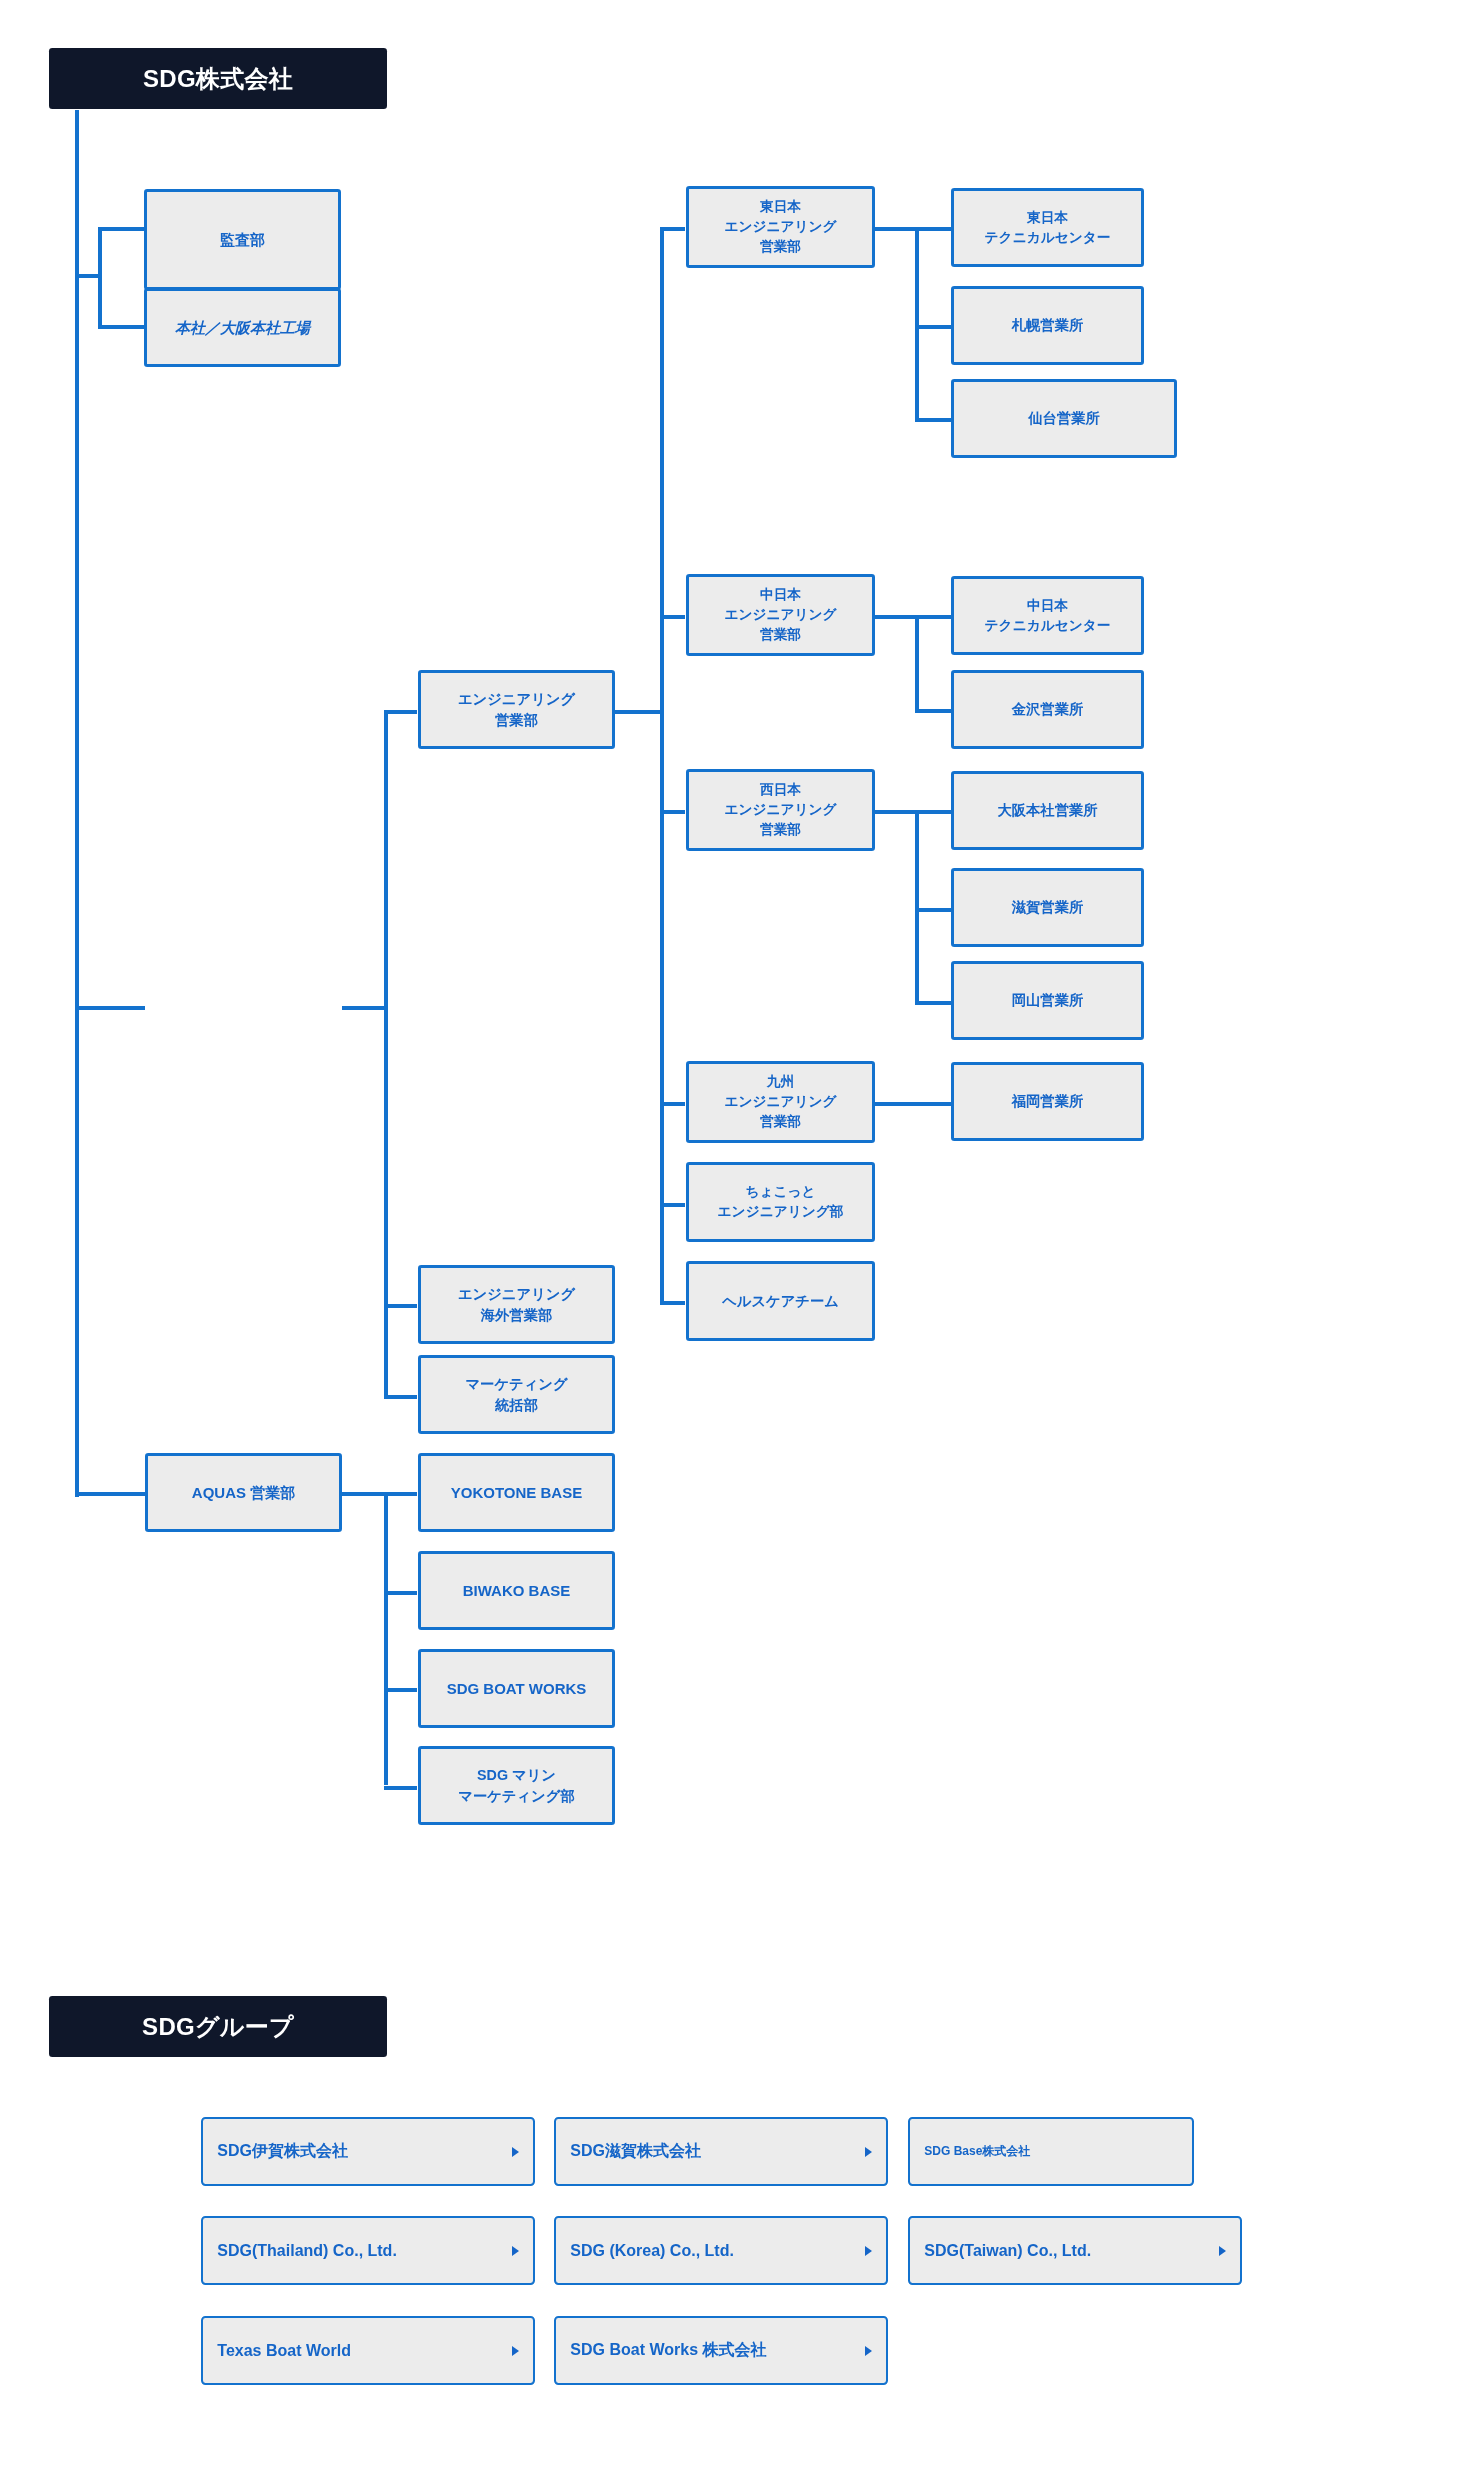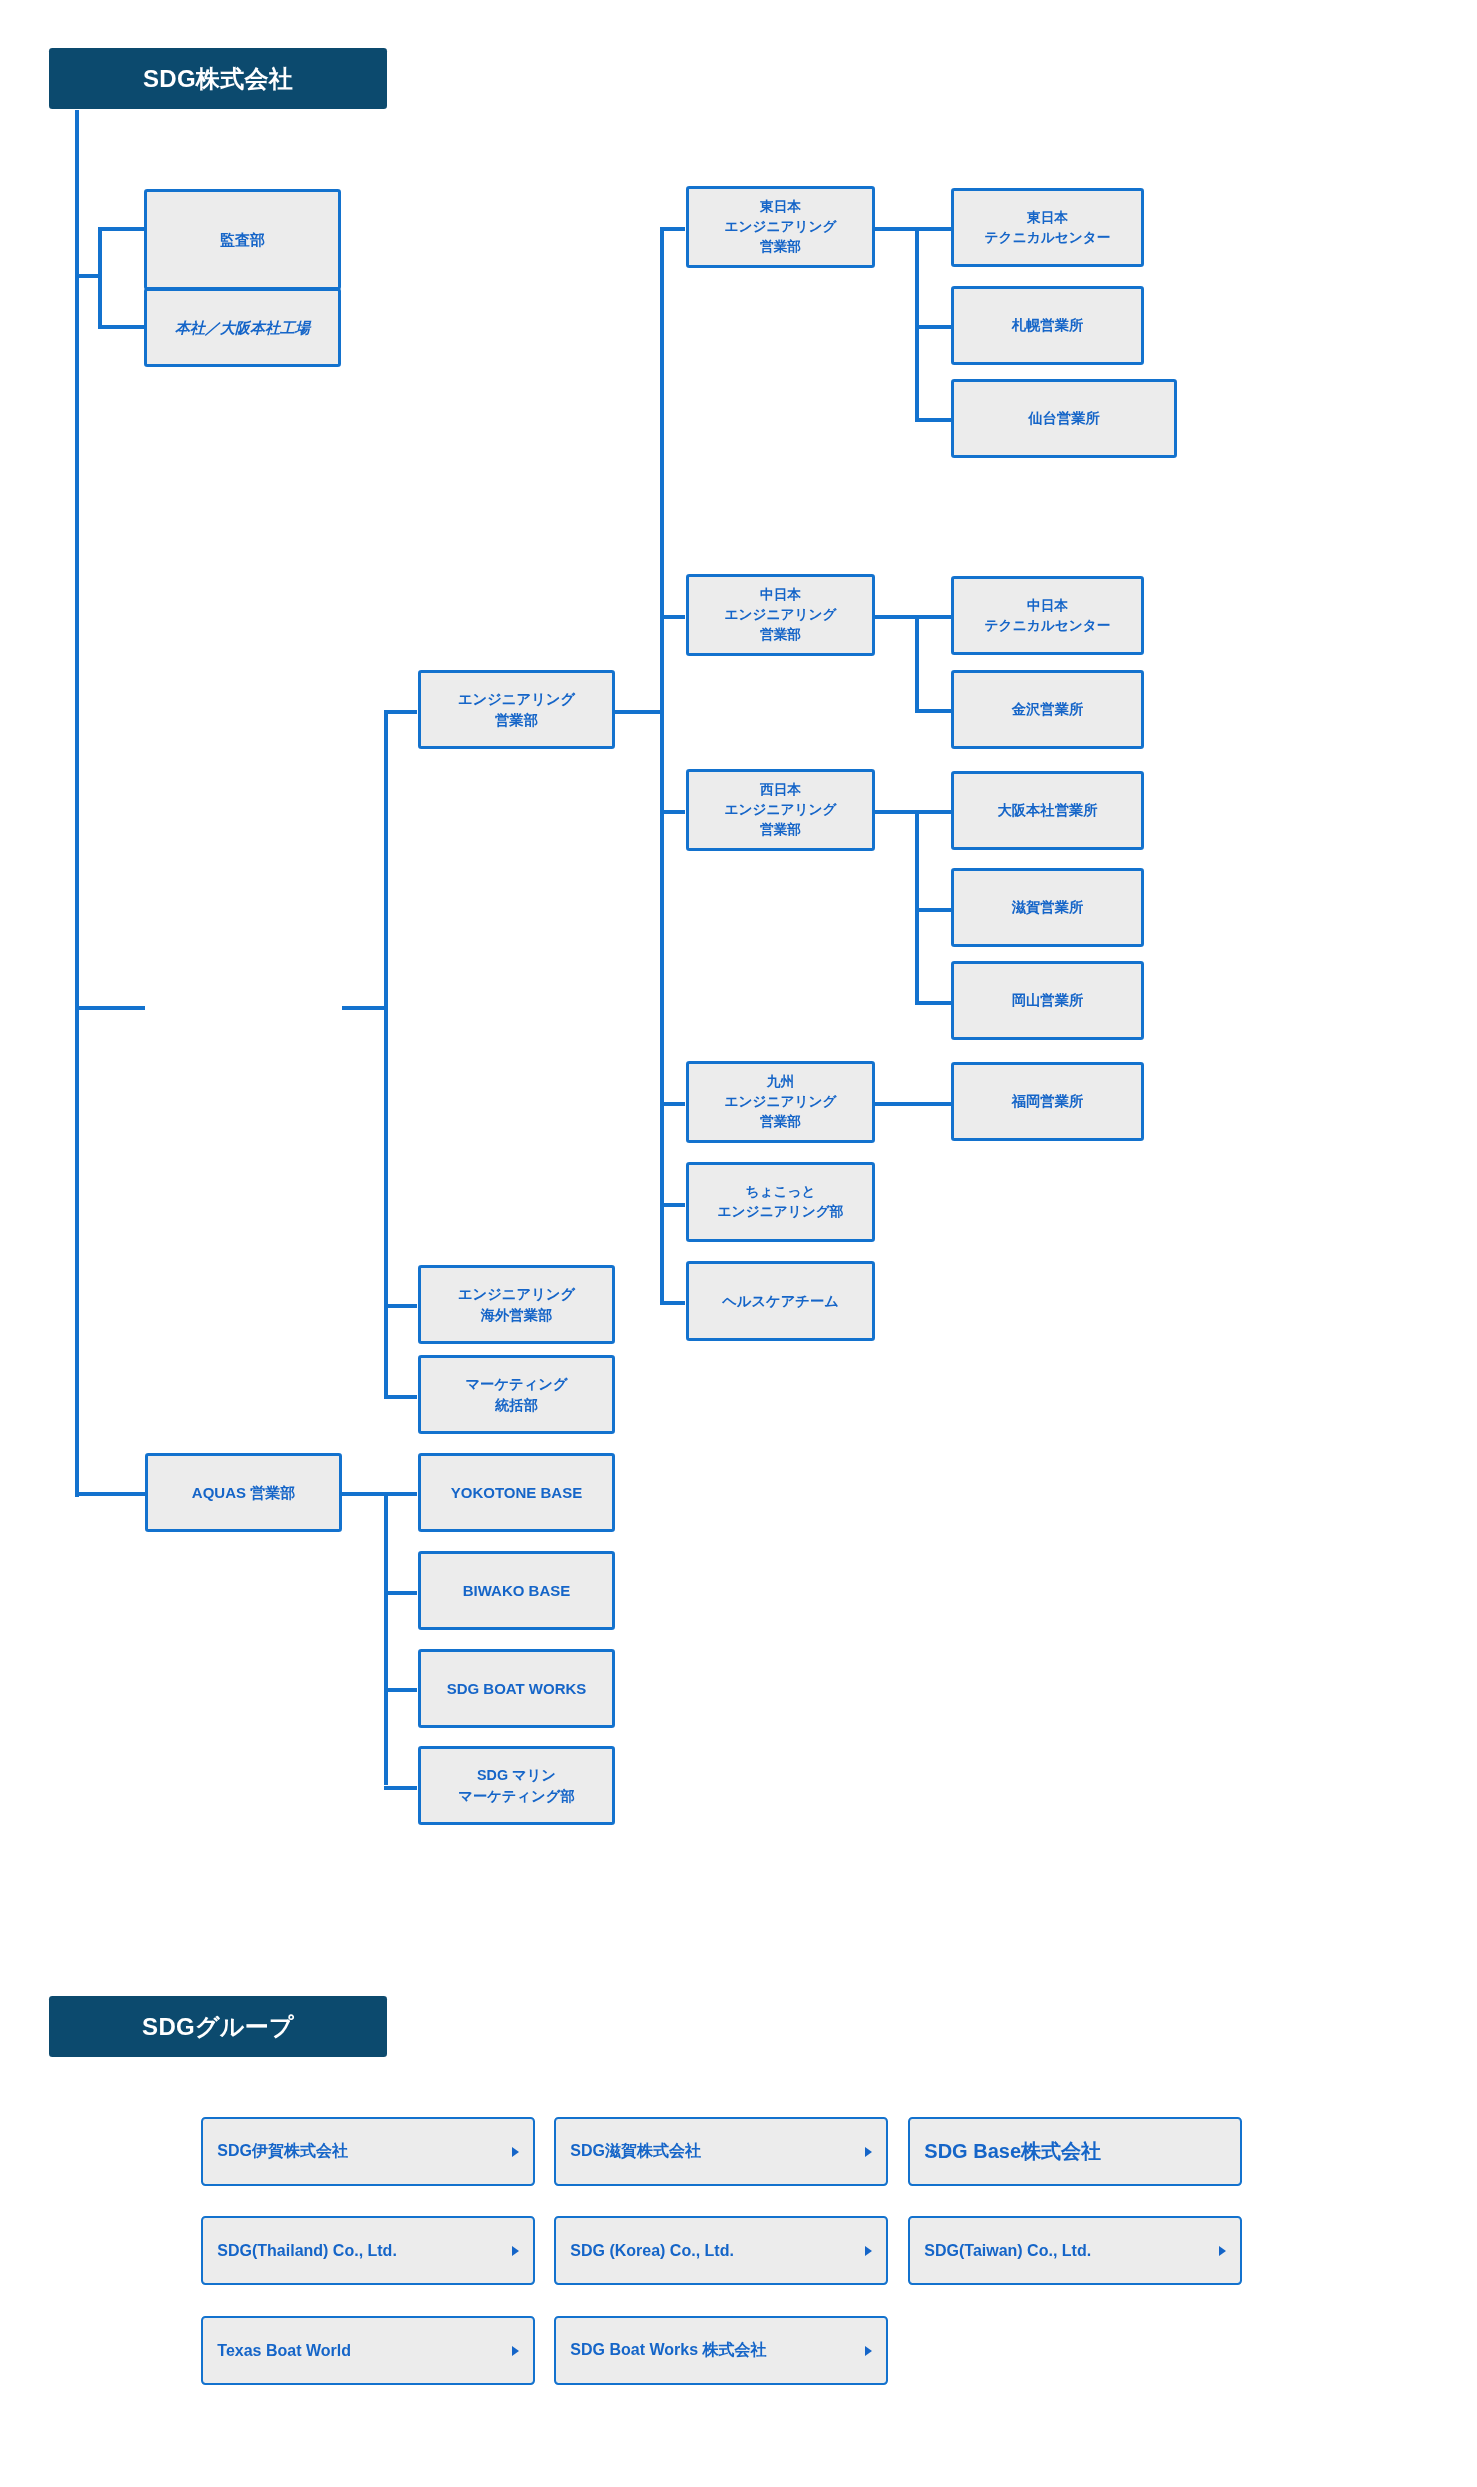--- a/index.html
+++ b/index.html
@@ -14,21 +14,21 @@
   #canvas {
     position: relative;
     width: 1477px;
     height: 2487px;
     background: #ffffff;
     overflow: hidden;
   }
   
   .banner {
     position: absolute;
-    background: #0c4a6e;
+    background: #0f172a;
     border-radius: 3.3px;
     color: #ffffff;
     font-weight: bold;
     display: flex;
     align-items: center;
     justify-content: center;
     letter-spacing: 0.3px;
     box-sizing: border-box;
   }
   
@@ -272,21 +272,21 @@
   </div>
 
   <div class="gcard" style="left:201px; top:2117px; width:334px; height:69px; font-size:16px;">
     <span class="gtitle">SDG伊賀株式会社</span>
     <span class="arrow"></span>
   </div>
   <div class="gcard" style="left:554px; top:2117px; width:334px; height:69px; font-size:16px;">
     <span class="gtitle">SDG滋賀株式会社</span>
     <span class="arrow"></span>
   </div>
-  <div class="gcard" style="left:908px; top:2117px; width:334px; height:69px; font-size:20px;">
+  <div class="gcard" style="left:908px; top:2117px; width:286px; height:69px; font-size:12px;">
     <span class="gtitle">SDG Base株式会社</span>
     <span class="arrow hidden"></span>
   </div>
 
   <div class="gcard" style="left:201px; top:2216px; width:334px; height:69px; font-size:16px;">
     <span class="gtitle">SDG(Thailand) Co., Ltd.</span>
     <span class="arrow"></span>
   </div>
   <div class="gcard" style="left:554px; top:2216px; width:334px; height:69px; font-size:16px;">
     <span class="gtitle">SDG (Korea) Co., Ltd.</span>

